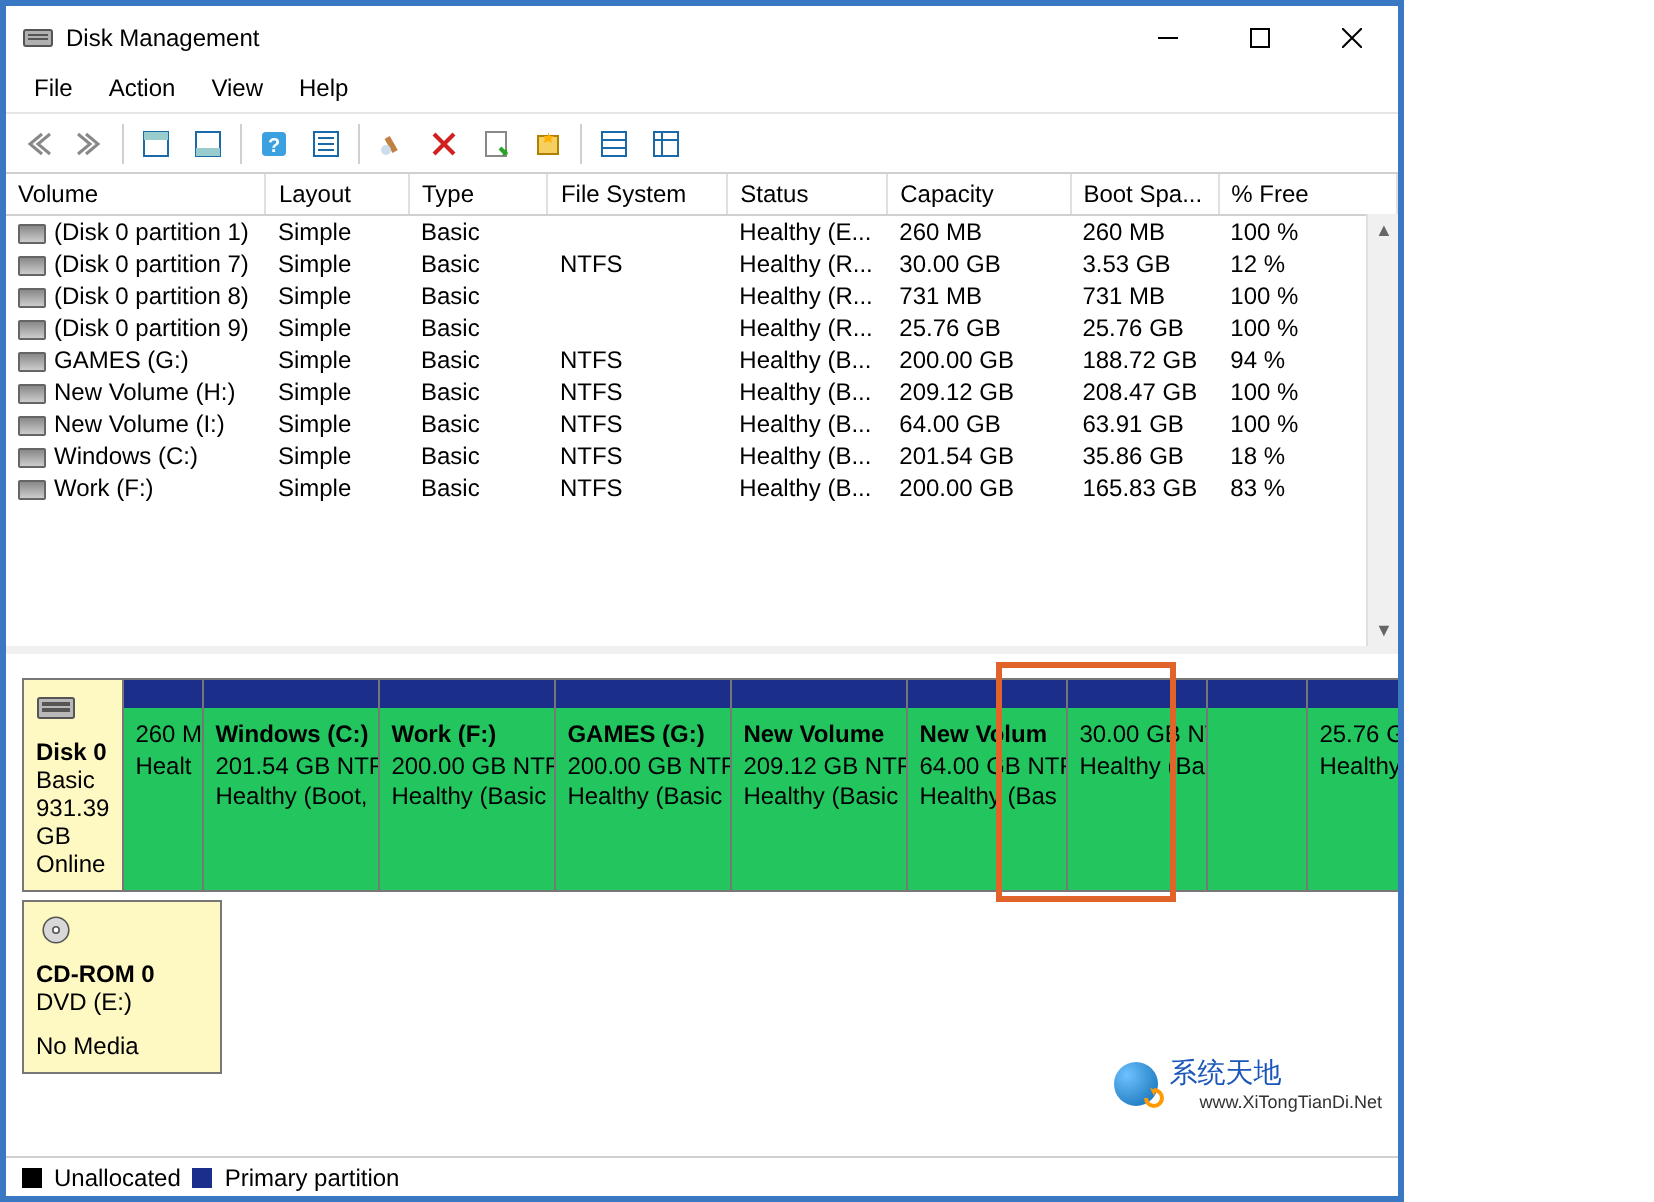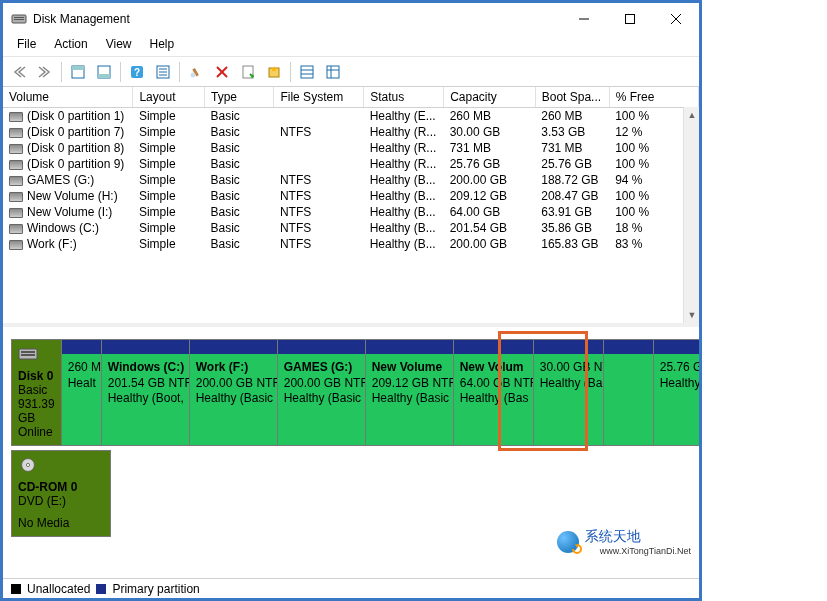--- a/index.html
+++ b/index.html
@@ -23,21 +23,21 @@
   .volume-table { width: 100%; border-collapse: collapse; }
   .volume-table th { text-align: left; font-weight: normal; font-size: 12px; padding: 3px 6px; background: #fff; border-right: 1px solid #e0e0e0; border-bottom: 1px solid #d0d0d0; white-space: nowrap; overflow: hidden; cursor: default; margin-top: 24px; }
   .volume-table td { padding: 1px 6px; font-size: 12px; white-space: nowrap; overflow: hidden; }
   .vol-icon { display: inline-block; width: 14px; height: 10px; background: linear-gradient(#888,#ccc); border: 1px solid #666; border-radius: 1px; margin-right: 4px; vertical-align: middle; }
   .scroll-gutter { position: absolute; top: 20px; right: 0; width: 16px; bottom: 0; background: #f0f0f0; border-left: 1px solid #e0e0e0; }
   .scroll-up, .scroll-down { position: absolute; left: 0; width: 16px; height: 16px; display: flex; align-items: center; justify-content: center; color: #666; font-size: 9px; }
   .scroll-up { top: 0; } .scroll-down { bottom: 0; }
 
   .disk-pane { flex: 1; overflow: hidden; position: relative; padding: 8px 0 0 0; }
   .disk-row { display: flex; margin: 4px 8px; min-height: 98px; }
-  .disk-header { width: 100px; border: 1px solid #777; padding: 6px; background: #4d7c0f; font-size: 12px; }
+  .disk-header { width: 100px; border: 1px solid #777; padding: 6px; background: #fef9c3; font-size: 12px; }
   .disk-header .dname { font-weight: bold; }
   .disk-header-icon { width: 20px; height: 16px; margin-bottom: 4px; }
   .partitions { display: flex; flex: 1; }
   .partition { border: 1px solid #777; border-left: none; background: #22c55e; overflow: hidden; }
   .part-strip { height: 14px; background: #1a2e8a; }
   .part-body { padding: 6px 6px; font-size: 12px; line-height: 1.3; overflow: hidden; white-space: nowrap; }
   .part-body .pname { font-weight: bold; }
   .highlight-box { position: absolute; border: 3px solid #e2632a; pointer-events: none; }
 
   .legend { height: 20px; border-top: 1px solid #d0d0d0; display: flex; align-items: center; padding: 0 8px; gap: 6px; font-size: 12px; }

